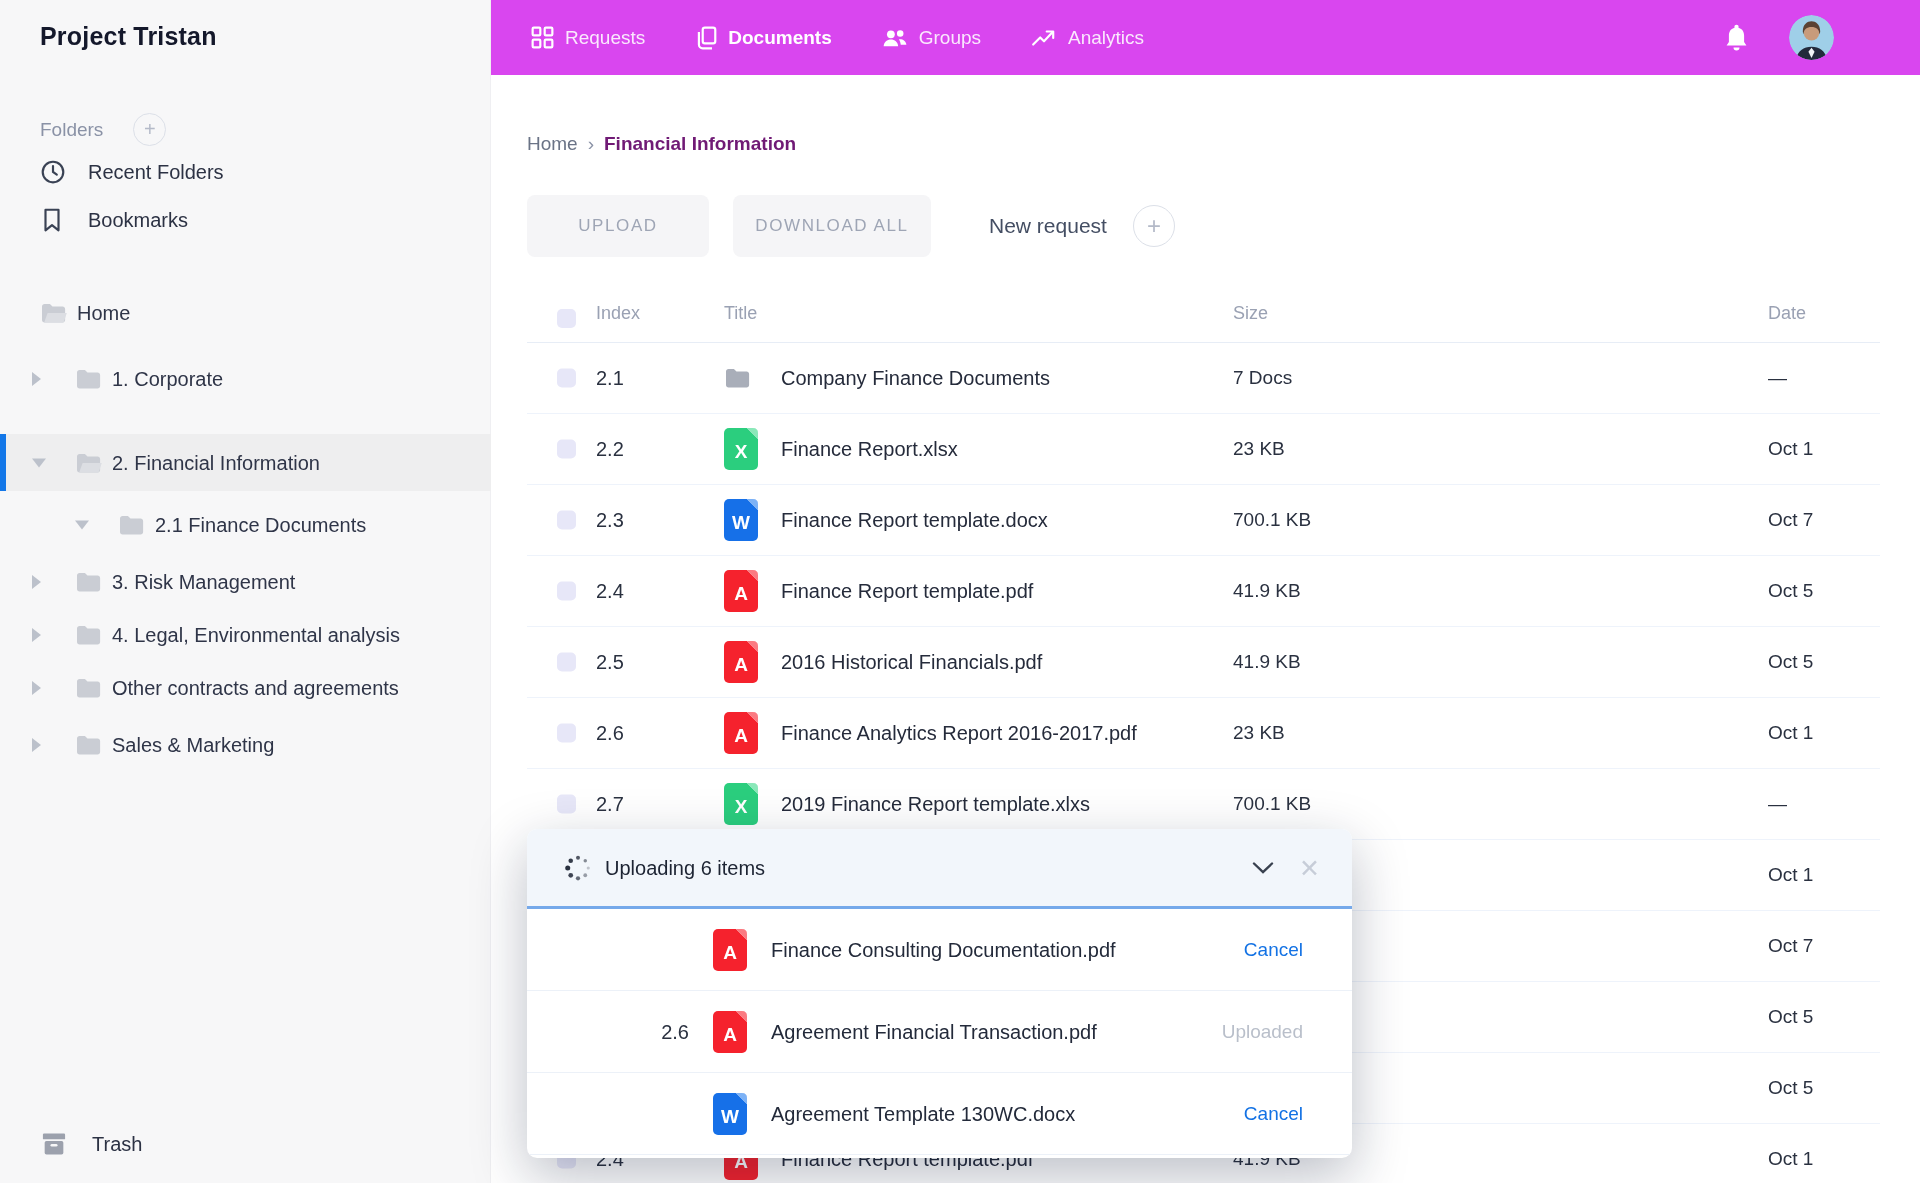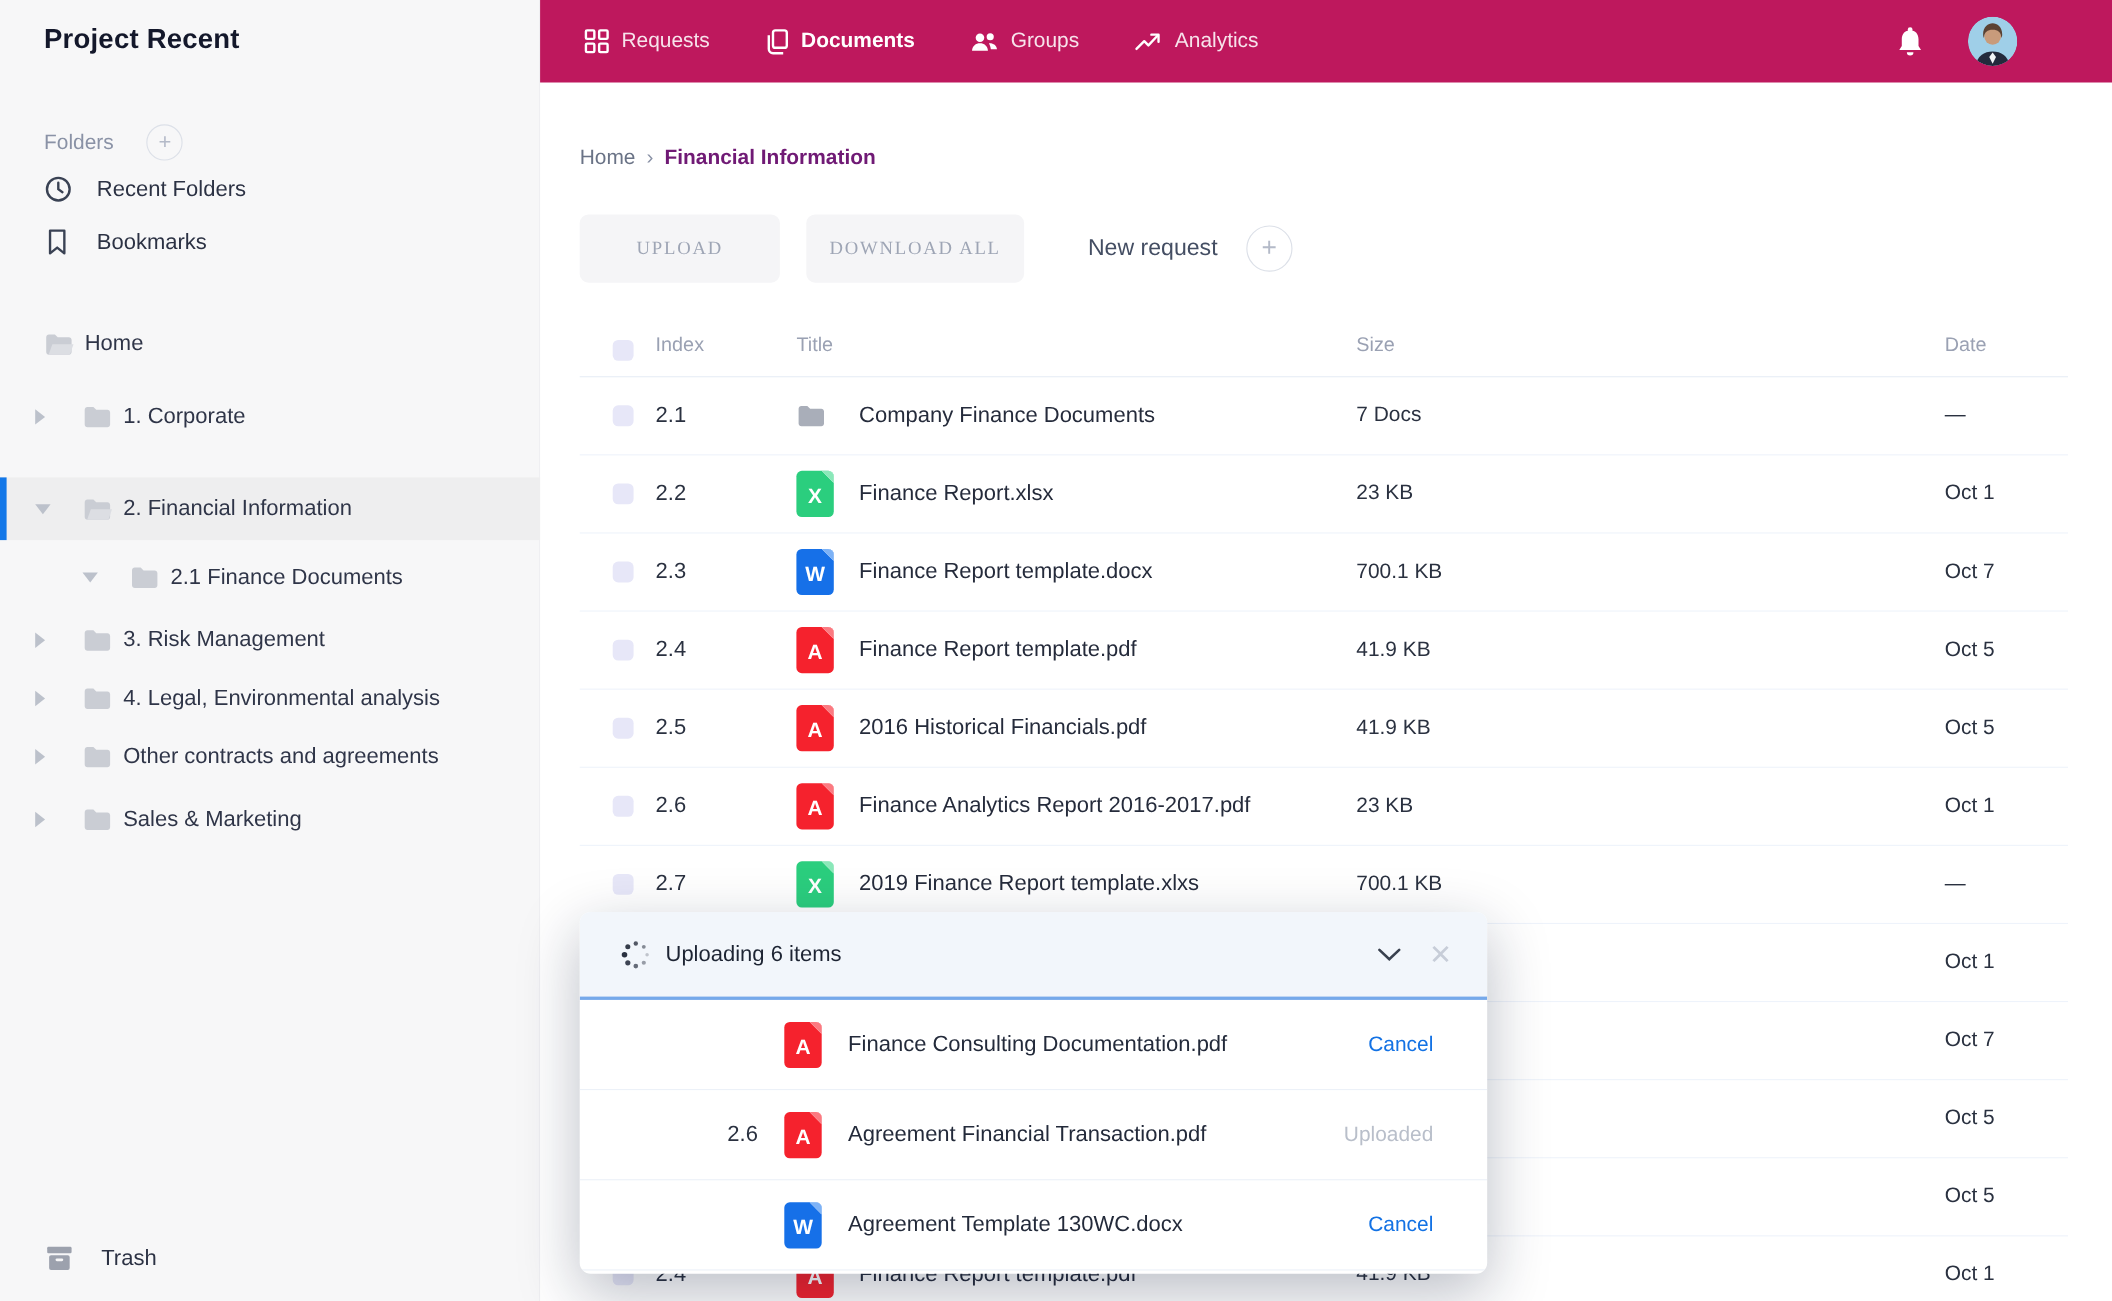--- a/index.html
+++ b/index.html
@@ -25,40 +25,40 @@
   .tree-item.sel::before { content:""; position:absolute; left:0; top:0; width:6px; height:100%; background:#1377E8; }
   .caret { position:absolute; top:50%; transform:translateY(-50%); width:0; height:0; cursor:pointer; }
   .caret.right { border-left:9px solid #BCC1CB; border-top:7px solid transparent; border-bottom:7px solid transparent; }
   .caret.down  { border-top:9px solid #BCC1CB; border-left:7px solid transparent; border-right:7px solid transparent; }
   .tree-ico { position:absolute; top:50%; transform:translateY(-50%); width:28px; height:24px; }
   .tree-label { position:absolute; top:50%; transform:translateY(-50%); font-size:20px; color:#2F3548; white-space:nowrap; }
   .trash-item { position:absolute; left:40px; bottom:26px; display:flex; align-items:center; gap:24px; cursor:pointer;margin-top:10px; }
   .trash-item .lbl { font-size:20px; color:#2C3244; }
 
   
-  .topbar { position:absolute; left:491px; top:0; right:0; height:75px; background:#be185d;
+  .topbar { position:absolute; left:491px; top:0; right:0; height:75px; background:#d946ef;
     display:flex; align-items:center; padding-left:40px; z-index:4; }
   .topnav { display:flex; align-items:center; gap:50px; }
   .nav-item { display:flex; align-items:center; gap:11px; cursor:pointer; }
   .nav-item .nv-lbl { font-size:19px; color:rgba(255,255,255,.88); }
   .nav-item.active .nv-lbl { color:#fff; font-weight:700; }
   .nav-item .nv-ico { display:inline-flex; }
   .top-right { margin-left:auto; display:flex; align-items:center; padding-right:86px; }
   .bell-btn { display:inline-flex; cursor:pointer; }
   .avatar { width:45px; height:45px; border-radius:50%; overflow:hidden; margin-left:39px; cursor:pointer; }
 
   
   .main { position:absolute; left:491px; top:75px; right:0; bottom:0; background:#fff; }
   .breadcrumb { position:absolute; left:36px; top:58px; display:flex; align-items:center; gap:10px; font-size:19px; }
   .bc-home { color:#6A7386; cursor:pointer; }
   .bc-sep { color:#8A92A6; }
   .bc-current { color:#701a75; font-weight:700; }
   .toolbar { position:absolute; left:36px; top:120px; display:flex; align-items:center; }
   .tb-btn { height:62px; border:none; border-radius:8px; background:#F5F5F7; color:#9EA5B5;
-    font-size:17px; letter-spacing:1.6px; font-family:Liberation Serif, serif; cursor:pointer; }
+    font-size:17px; letter-spacing:1.6px; font-family:Liberation Sans, sans-serif; cursor:pointer; }
   .tb-btn.upload { width:182px; margin-right:24px; }
   .tb-btn.download { width:198px; }
   .new-request { display:flex; align-items:center; gap:26px; margin-left:58px; cursor:pointer; }
   .nr-label { font-size:21px; color:#444E63; }
   .plus-circle.big { width:42px; height:42px; font-size:24px; background:#fff; }
 
   
   .table { position:absolute; left:36px; top:184px; width:1353px; }
   .thead { position:relative; height:84px; border-bottom:1px solid #E7EDF6; }
   .thead .hcell { position:absolute; bottom:18px; font-size:18px; color:#9AA1B3; }
@@ -106,21 +106,21 @@
   .u-action.uploaded { color:#B9BFCA; }
 
   svg { display:block; }
 </style>
 </head>
 <body>
 
 <div class="app">
 
   <aside class="sidebar">
-    <div class="project-title">Project Recent</div>
+    <div class="project-title">Project Tristan</div>
     <div class="folders-head">
       <span class="folders-label">Folders</span>
       <span class="plus-circle small">+</span>
     </div>
     <div class="side-item" style="top:150px">
       <span class="ico">
         <svg width="26" height="26" viewBox="0 0 24 24" fill="none" stroke="#3A4254" stroke-width="2">
           <circle cx="12" cy="12" r="9.5"></circle>
             <path d="M12 6.5V12l3.5 2.5" stroke-linecap="round"></path>
         </svg>

